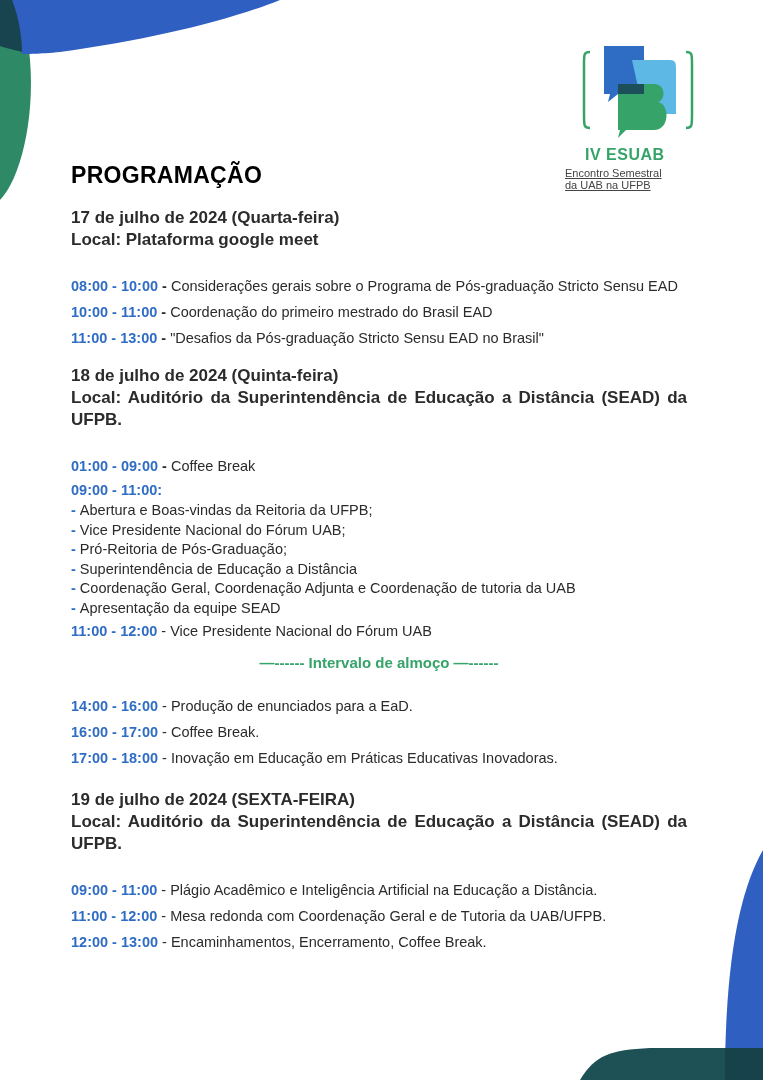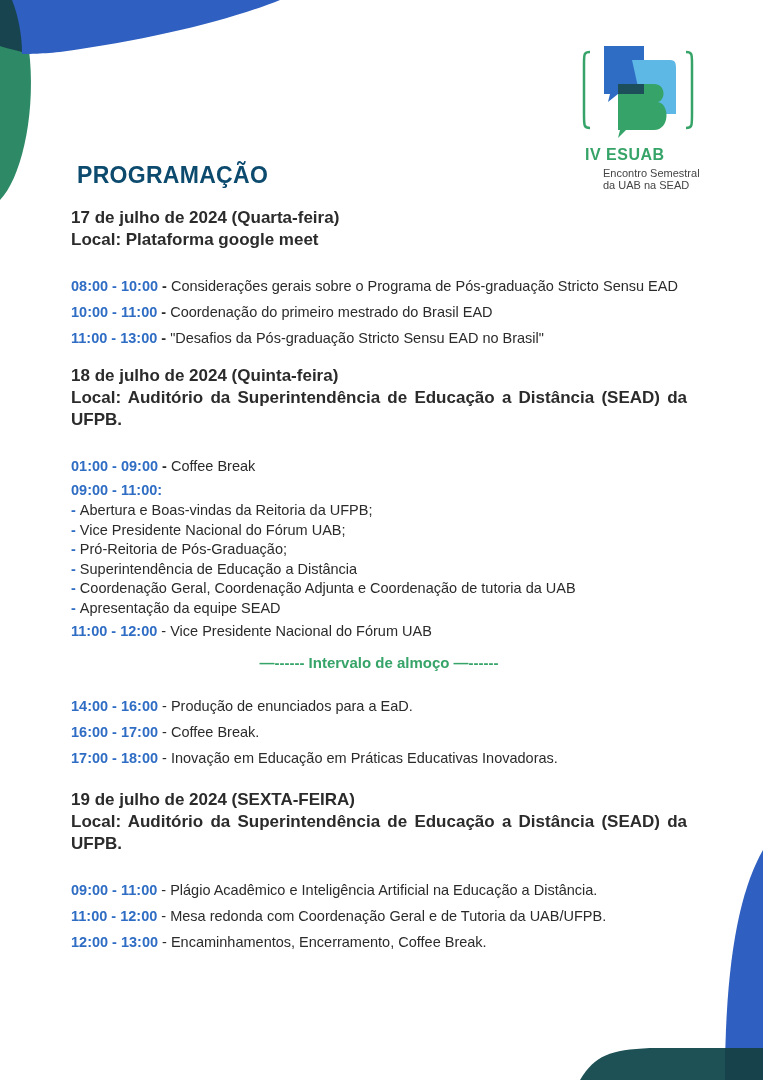--- a/index.html
+++ b/index.html
@@ -1,22 +1,22 @@
 <!DOCTYPE html>
 <html><head>
 <meta charset="utf-8">
 <style>
   html, body { margin:0; padding:0; }
   body { width:763px; height:1080px; position:relative; overflow:hidden; background:#ffffff;
          font-family:"Liberation Sans", "DejaVu Sans", sans-serif; color:#2b2b2b; }
   .deco { position:absolute; }
   .logo { position:absolute; left:582px; top:44px; width:112px; }
   .logo-text-main { position:absolute; left:585px; top:146px; font-weight:bold; font-size:16px; color:#36a468; letter-spacing:0.5px; }
-  .logo-text-sub { position:absolute; left:603px; top:167px; font-size:11px; color:#444; line-height:12px; }
-  .title { position:absolute; left:77px; top:162px; font-size:23px; font-weight:bold; color:#0c4a6e; letter-spacing:0.3px; }
+  .logo-text-sub { position:absolute; left:565px; top:167px; font-size:11px; color:#444; line-height:12px;text-decoration:underline; }
+  .title { position:absolute; left:71px; top:162px; font-size:23px; font-weight:bold; color:#000000; letter-spacing:0.3px; }
   .content { position:absolute; left:71px; top:207px; width:616px; }
   .day { margin-bottom:10px; }
   .day-head { font-weight:bold; font-size:17px; line-height:22px; color:#2b2b2b; text-align:justify; }
   .items { margin-top:22px; font-size:14.5px; }
   .item { line-height:26px; }
   .t { color:#2f6dc4; font-weight:bold; }
   .sub { line-height:19.5px; }
   .dash { color:#2f6dc4; font-weight:bold; }
   .break { color:#36a468; font-weight:bold; font-size:15px; margin:10px 0 22px 0;text-align:center; }
 </style>
@@ -38,21 +38,21 @@
   <path d="M8,8 C2,8 2,10 2,20 L2,70 C2,82 2,84 8,84" fill="none" stroke="#36a468" stroke-width="2.5"></path>
   <path d="M104,8 C110,8 110,10 110,20 L110,70 C110,82 110,84 104,84" fill="none" stroke="#36a468" stroke-width="2.5"></path>
   <path d="M22,2 L62,2 L62,50 L36,50 L26,58 L28,50 L22,50 Z" fill="#2f6dc4"></path>
   <path d="M50,16 L88,16 C94,16 94,20 94,26 L94,70 L62,70 Z" fill="#5db8e6"></path>
   <path d="M36,40 L72,40 C84,40 84,56 76,58 C88,60 88,86 72,86 L44,86 L36,94 L38,86 L36,86 Z" fill="#36a468"></path>
   <path d="M36,40 L62,40 L62,50 L36,50 Z" fill="#1d4f5a"></path>
 </svg>
 <div class="logo-text-main">IV ESUAB</div>
 <div class="logo-text-sub">
   <div>Encontro Semestral</div>
-  <div>da UAB na SEAD</div>
+  <div>da UAB na UFPB</div>
 </div>
 
 <div class="title">PROGRAMAÇÃO</div>
 
 <div class="content">
 
   <div class="day">
     <div class="day-head">17 de julho de 2024 (Quarta-feira)</div>
     <div class="day-head">Local: Plataforma google meet</div>
     <div class="items">

